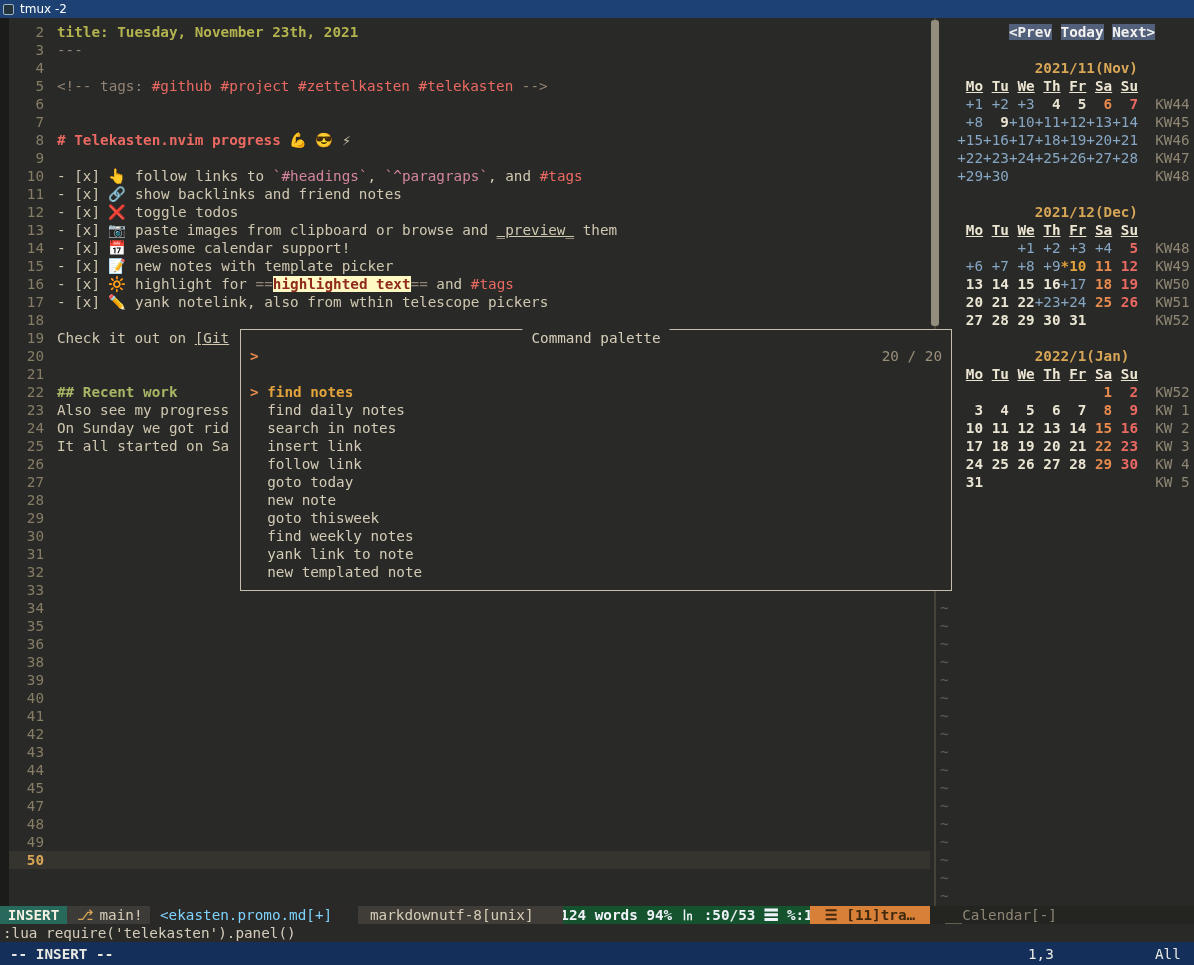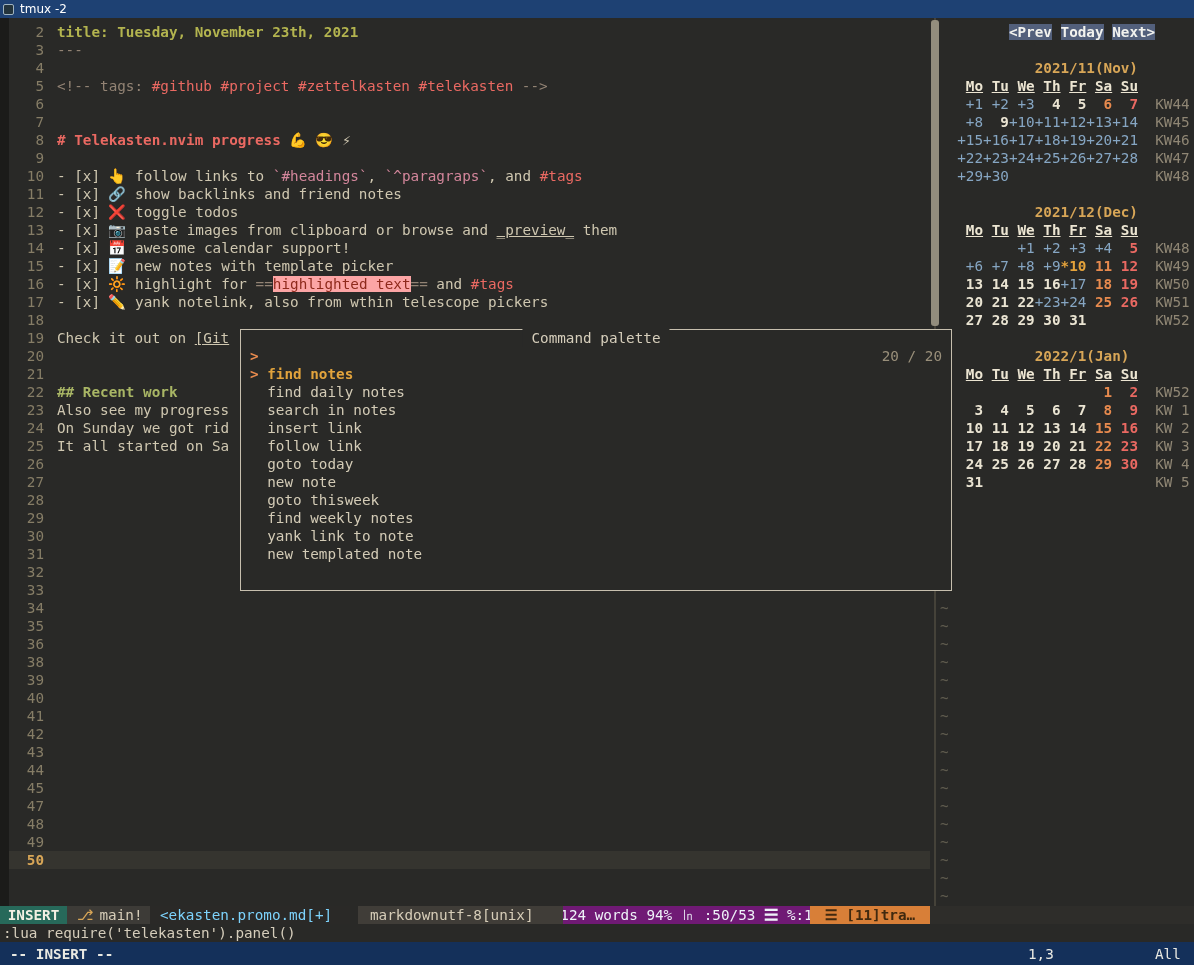--- a/index.html
+++ b/index.html
@@ -20,21 +20,21 @@
   .cursorline{background:#35342f}
   .num{flex:0 0 44px;text-align:right;color:#867d66;white-space:pre}
   .num.cur{color:#d8a657;font-weight:bold}
   .txt{padding-left:13px;white-space:pre}
   .c-title{color:#b3b44f;font-weight:bold}
   .c-meta{color:#928374}
   .c-tag{color:#ea6962}
   .c-h1{color:#ea6962;font-weight:bold}
   .c-h2{color:#a9b665;font-weight:bold}
   .c-code{color:#d3869b}
-  .c-hl{background:#fca5a5;color:#8f2a1c;font-weight:normal}
+  .c-hl{background:#fef9c3;color:#8f2a1c;font-weight:bold}
   .c-link{text-decoration:underline}
   .c-em{text-decoration:underline}
 
   
   .vsep{position:absolute;top:18px;left:930px;width:10px;height:888px}
   .vtrack{position:absolute;top:0;left:4px;width:2px;height:100%;background:#454239}
   .vthumb{position:absolute;top:2px;left:1px;width:8px;height:306px;background:#938d7d;border-radius:3px}
 
   
   .calpane{position:absolute;top:18px;left:940px;width:254px;height:888px;padding-top:5px;background:#292927}
@@ -51,35 +51,35 @@
   .tilde{color:#5f5b4e}
 
   
   .palette{position:absolute;top:329px;left:240px;width:712px;height:262px;background:#292927;
            border:1px solid #c6bfae;z-index:5}
   .palette-title{position:absolute;top:-1px;left:50%;transform:translateX(-50%);background:#292927;
                  padding:0 9px;color:#d6cebb;white-space:pre;height:18px}
   .palette-prompt{display:flex;justify-content:space-between;margin-top:17px;padding:0 9px;height:18px}
   .prompt-char{color:#e78a4e;font-weight:bold}
   .prompt-count{color:#998f7a}
-  .palette-items{}
+  .palette-items{margin-top:18px}
   .pitem{height:18px;padding-left:9px;white-space:pre;color:#d3cbb6}
   .pitem .pmark{color:#e78a4e;font-weight:bold}
   .pitem.sel .plabel{color:#e2a33c;font-weight:bold}
 
   
   .statusbar{position:absolute;top:906px;left:0;width:1194px;height:18px;display:flex;background:#2e2d2a}
   .seg{display:flex;align-items:center;white-space:pre;overflow:hidden}
   .seg-mode{width:67px;background:#27695a;color:#f2efe2;font-weight:bold;justify-content:center}
   .seg-branch{width:83px;background:#3d3b37;color:#d6cdb8;padding-left:10px;gap:6px}
   .branch-icon{color:#d8a657}
   .seg-file{width:200px;background:#2a2927;color:#7dd3fc;padding-left:10px}
   .seg-gap{width:8px;background:#292927}
   .seg-info{width:205px;background:#403d38;color:#d6cdb8;padding-left:12px;}
-  .seg-stats{width:247px;background:#701a75;color:#eef2f8;font-weight:normal;justify-content:center}
+  .seg-stats{width:247px;background:#14532d;color:#eef2f8;font-weight:bold;justify-content:center}
   .seg-warn{width:120px;background:#d87f38;color:#40290f;font-weight:bold;justify-content:center}
   .seg-cal{flex:1;background:#242421;color:#8d8675;padding-left:15px}
 
   
   .cmdline{position:absolute;top:924px;left:0;width:1194px;height:28px;background:#292927;color:#d5cdbb;
            padding-left:3px;white-space:pre}
   .bottombar{position:absolute;top:942px;left:0;width:1194px;height:23px;background:#14305a;color:#e9e9e2}
   .mode-text{position:absolute;left:10px;top:3px;font-weight:bold;white-space:pre}
   .ruler{position:absolute;left:1028px;top:3px;white-space:pre}
   .scrollpos{position:absolute;left:1155px;top:3px;white-space:pre}
@@ -369,20 +369,21 @@
     <span>main!</span>
   </span>
   <span class="seg seg-file">&lt;ekasten.promo.md[+]</span>
   <span class="seg seg-gap"></span>
   <span class="seg seg-info">
     <span>markdown</span>
     <span>utf-8[unix]</span>
   </span>
   <span class="seg seg-stats">124 words 94% ㏑ :50/53 ☰ %:1</span>
   <span class="seg seg-warn">☰ [11]tra…</span>
+  <span class="seg seg-cal">__Calendar[-]</span>
 </div>
 
 <div class="cmdline">:lua require('telekasten').panel()</div>
 
 <div class="bottombar">
   <span class="mode-text">-- INSERT --</span>
   <span class="ruler">1,3</span>
   <span class="scrollpos">All</span>
 </div>
 

